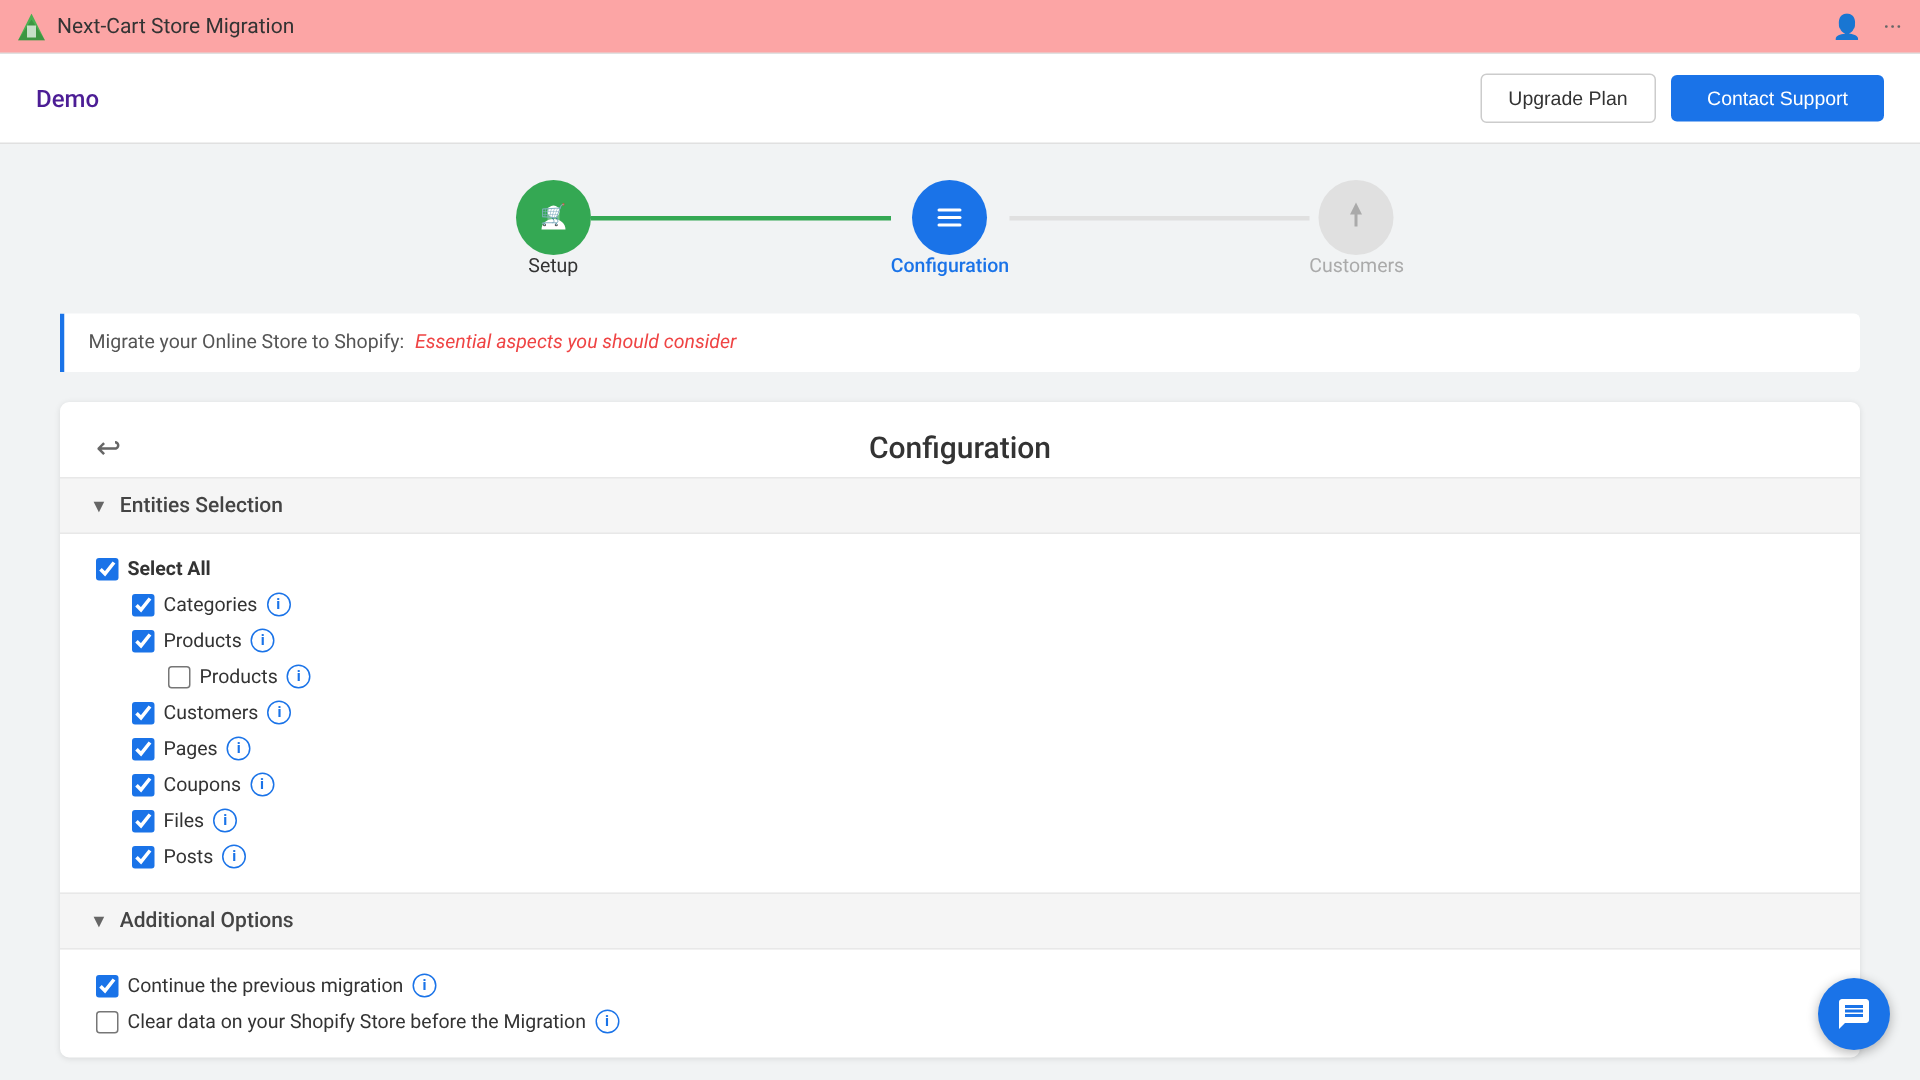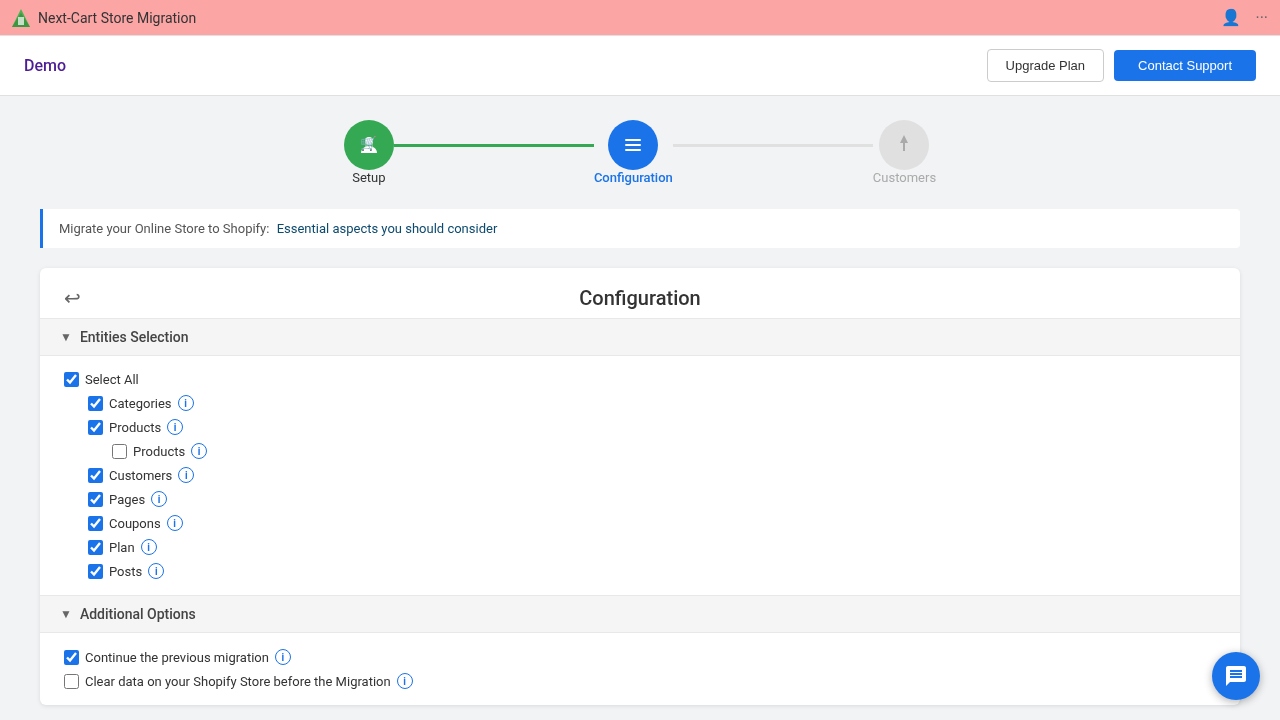--- a/index.html
+++ b/index.html
@@ -276,42 +276,42 @@
         <svg width="24" height="24" viewBox="0 0 24 24" fill="#aaa">
           <path d="M12 2L8 10h3v8h2v-8h3L12 2z"></path>
         </svg>
       </div>
       <span class="step-label" style="color:#aaa;">Customers</span>
     </div>
   </div>
 
   <div id="info-banner">
     <span>Migrate your Online Store to Shopify:</span>
-    <a href="#" style="color:#0c4a6e; text-decoration:none; margin-left:4px;">Essential aspects you should consider</a>
+    <a href="#" style="color:#ef4444; text-decoration:none; margin-left:4px;font-style:italic;">Essential aspects you should consider</a>
   </div>
 
   <div id="config-card">
 
     <div class="title-row">
       <button class="back-btn" style="position:absolute;left:20px;background:none;border:none;cursor:pointer;font-size:20px;color:#666;">↩</button>
       <h2 style="font-size:20px;font-weight:500;color:#333;">Configuration</h2>
     </div>
 
     <div class="section-header">
       <span class="chevron">▼</span>
       <span>Entities Selection</span>
     </div>
 
     <div class="section-content">
 
       <div class="checkbox-group">
 
         <div class="checkbox-item">
           <input type="checkbox" id="select-all" checked="" style="">
-          <label for="select-all" style="font-weight:400;cursor:pointer;">Select All</label>
+          <label for="select-all" style="font-weight:700;cursor:pointer;">Select All</label>
         </div>
 
         <div class="checkbox-item indent1">
           <input type="checkbox" id="cat" checked="" style="">
           <label for="cat" style="cursor:pointer;">Categories</label>
           <span class="info-icon">i</span>
         </div>
 
         <div class="checkbox-item indent1">
           <input type="checkbox" id="prod" checked="" style="">
@@ -338,21 +338,21 @@
         </div>
 
         <div class="checkbox-item indent1">
           <input type="checkbox" id="coup" checked="" style="">
           <label for="coup" style="cursor:pointer;">Coupons</label>
           <span class="info-icon">i</span>
         </div>
 
         <div class="checkbox-item indent1">
           <input type="checkbox" id="pgs" checked="" style="">
-          <label for="pgs" style="cursor:pointer;">Plan</label>
+          <label for="pgs" style="cursor:pointer;">Files</label>
           <span class="info-icon">i</span>
         </div>
 
         <div class="checkbox-item indent1">
           <input type="checkbox" id="pst" checked="" style="">
           <label for="pst" style="cursor:pointer;">Posts</label>
           <span class="info-icon">i</span>
         </div>
 
       </div>

